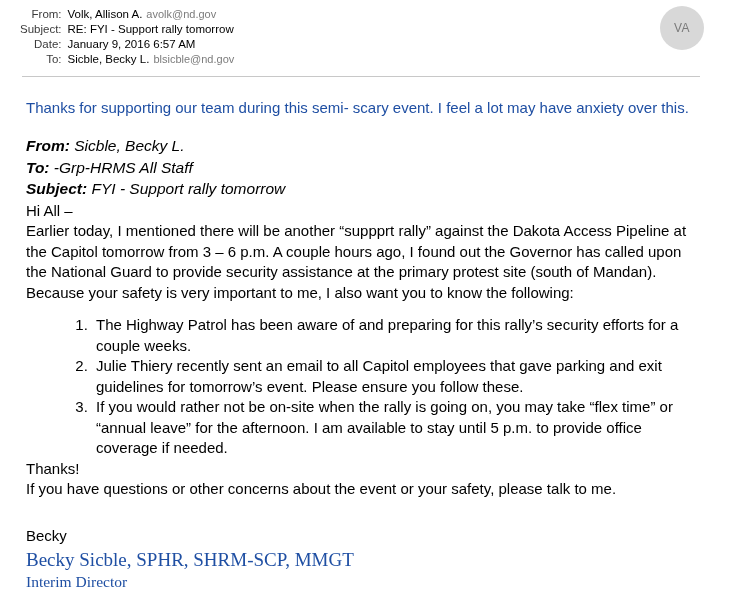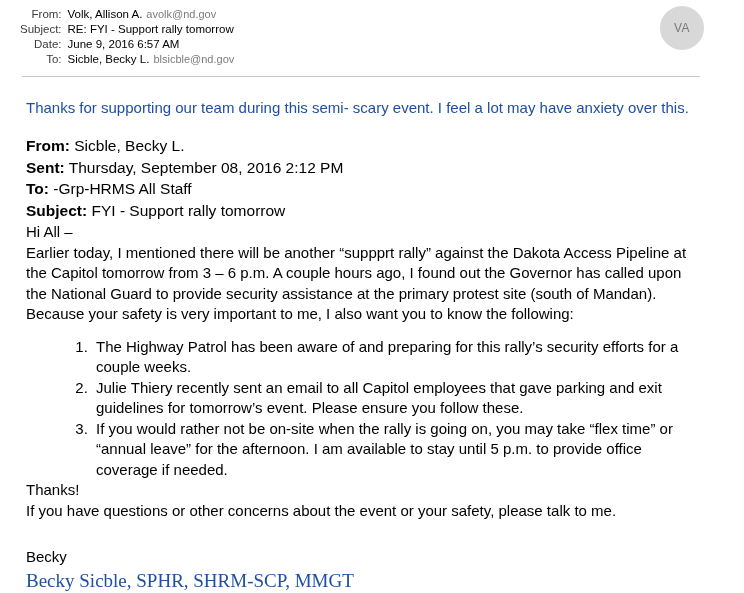--- a/index.html
+++ b/index.html
@@ -93,20 +93,21 @@
     font-family: "Liberation Sans", sans-serif;
   }
 
   .fwd-head {
     margin-top: 18px;
     font-size: 15.5px;
     line-height: 20.5px;
   }
   .fwd-head div {
     margin-bottom: 1px;
+    font-style: italic;
   }
   .fwd-head .lbl {
     font-weight: bold;
   }
 
   .para {
     font-size: 15px;
     line-height: 20.5px;
     margin: 0;
   }
@@ -161,21 +162,21 @@
           <tr>
         <td class="hdr-label">From:</td>
         <td class="hdr-value"><span class="hdr-name">Volk, Allison A.</span><span class="hdr-email">avolk@nd.gov</span></td>
       </tr>
       <tr>
         <td class="hdr-label">Subject:</td>
         <td class="hdr-value">RE: FYI - Support rally tomorrow</td>
       </tr>
       <tr>
         <td class="hdr-label">Date:</td>
-        <td class="hdr-value">June 9, 2016 6:57 AM</td>
+        <td class="hdr-value">January 9, 2016 6:57 AM</td>
       </tr>
       <tr>
         <td class="hdr-label">To:</td>
         <td class="hdr-value"><span class="hdr-name">Sicble, Becky L.</span><span class="hdr-email">blsicble@nd.gov</span></td>
       </tr>
     </tbody>
       </table>
 
     <div class="avatar">
       <span>VA</span>
@@ -185,24 +186,20 @@
   </div>
 
   <div class="body-wrap">
 
     <p class="intro">Thanks for supporting our team during this semi- scary event. I feel a lot may have anxiety over this.</p>
 
     <div class="fwd-head">
       <div>
         <span class="lbl">From:</span>
         <span>Sicble, Becky L.</span>
-      </div>
-      <div>
-        <span class="lbl">Sent:</span>
-        <span>Thursday, September 08, 2016 2:12 PM</span>
       </div>
       <div>
         <span class="lbl">To:</span>
         <span>-Grp-HRMS All Staff</span>
       </div>
       <div>
         <span class="lbl">Subject:</span>
         <span>FYI - Support rally tomorrow</span>
       </div>
     </div>

